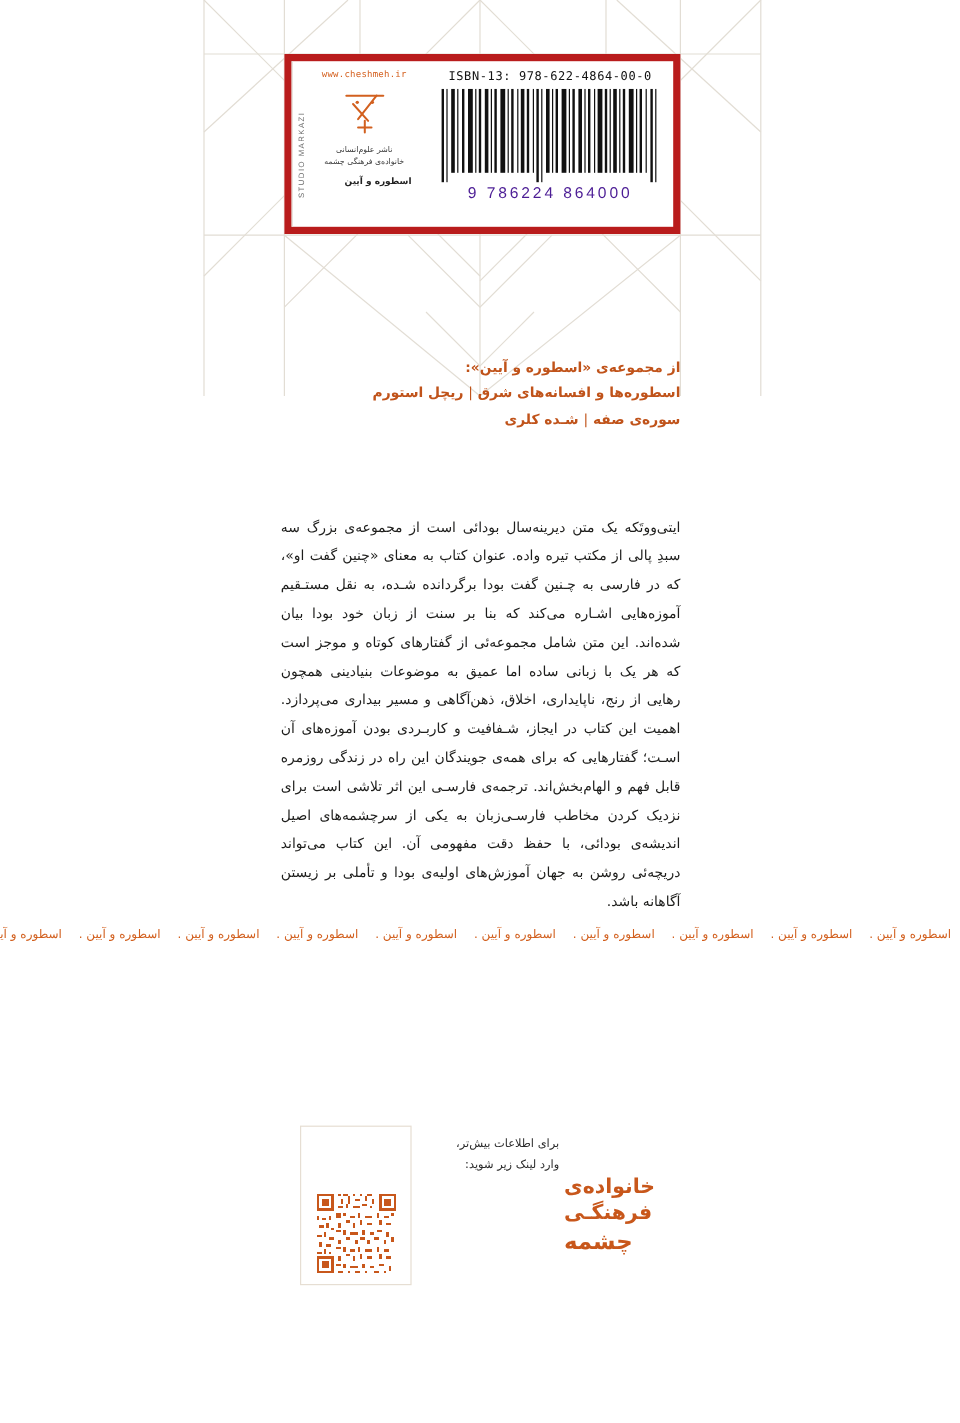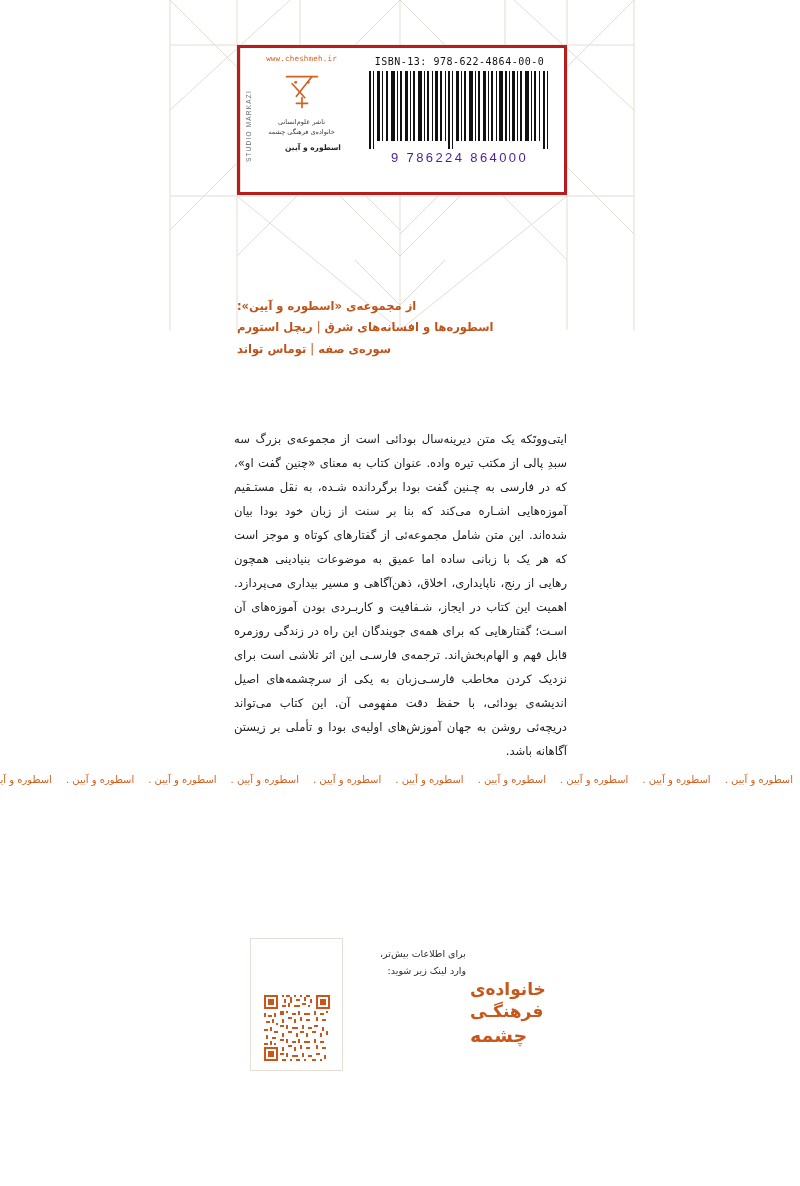--- a/index.html
+++ b/index.html
@@ -23,21 +23,21 @@
   
   .top-block{
     position:absolute;
     top:45px;
     left:237px;
     width:330px;
     height:150px;
     display:flex;
     flex-direction:row-reverse;
     background:#ffffff;
-    border:3px solid #b91c1c;
+    border:6px solid #b91c1c;
     box-sizing:border-box;
   }
   .pub-panel{
     width:115px;
     border-left:1px solid #e3ded6;
     box-sizing:border-box;
     padding:6px 4px 4px 4px;
     display:flex;
     flex-direction:row;
     position:relative;
@@ -109,21 +109,21 @@
     color:#4c1d95;
     text-align:center;
   }
 
   
   .series-block{
     position:absolute;
     top:296px;
     right:233px;
     width:330px;
-    text-align:left;
+    text-align:right;
     direction:rtl;
     font-family:"DejaVu Sans", sans-serif;
   }
   .series-block .line{
     font-size:11.5px;
     font-weight:bold;
     line-height:1.85;
     color:#c0531a;
     white-space:nowrap;
   }
@@ -314,21 +314,21 @@
 <div class="series-block">
   <div class="line">از مجموعه‌ی «اسطوره و آیین»:</div>
   <div class="line">
     <span>اسطوره‌ها و افسانه‌های شرق</span>
     <span class="sep">|</span>
     <span>ریچل استورم</span>
   </div>
   <div class="line">
     <span>سوره‌ی صفه</span>
     <span class="sep">|</span>
-    <span>توماس تواند</span>
+    <span>شـده کلری</span>
   </div>
 </div>
 
 <div class="blurb">ایتی‌ووتَکه یک متن دیرینه‌سال بودائی است از مجموعه‌ی بزرگ سه سبدِ پالی از مکتب تیره واده. عنوان کتاب به معنای «چنین گفت او»، که در فارسی به چـنین گفت بودا برگردانده شـده، به نقل مستـقیم آموزه‌هایی اشـاره می‌کند که بنا بر سنت از زبان خود بودا بیان شده‌اند. این متن شامل مجموعه‌ئی از گفتارهای کوتاه و موجز است که هر یک با زبانی ساده اما عمیق به موضوعات بنیادینی همچون رهایی از رنج، ناپایداری، اخلاق، ذهن‌آگاهی و مسیر بیداری می‌پردازد. اهمیت این کتاب در ایجاز، شـفافیت و کاربـردی بودن آموزه‌های آن اسـت؛ گفتارهایی که برای همه‌ی جویندگان این راه در زندگی روزمره قابل فهم و الهام‌بخش‌اند. ترجمه‌ی فارسـی این اثر تلاشی است برای نزدیک کردن مخاطب فارسـی‌زبان به یکی از سرچشمه‌های اصیل اندیشه‌ی بودائی، با حفظ دقت مفهومی آن. این کتاب می‌تواند دریچه‌ئی روشن به جهان آموزش‌های اولیه‌ی بودا و تأملی بر زیستن آگاهانه باشد.</div>
 
 <div class="strip">
     <span>اسطوره و آیین .</span>
     <span>اسطوره و آیین .</span>
     <span>اسطوره و آیین .</span>
     <span>اسطوره و آیین .</span>

